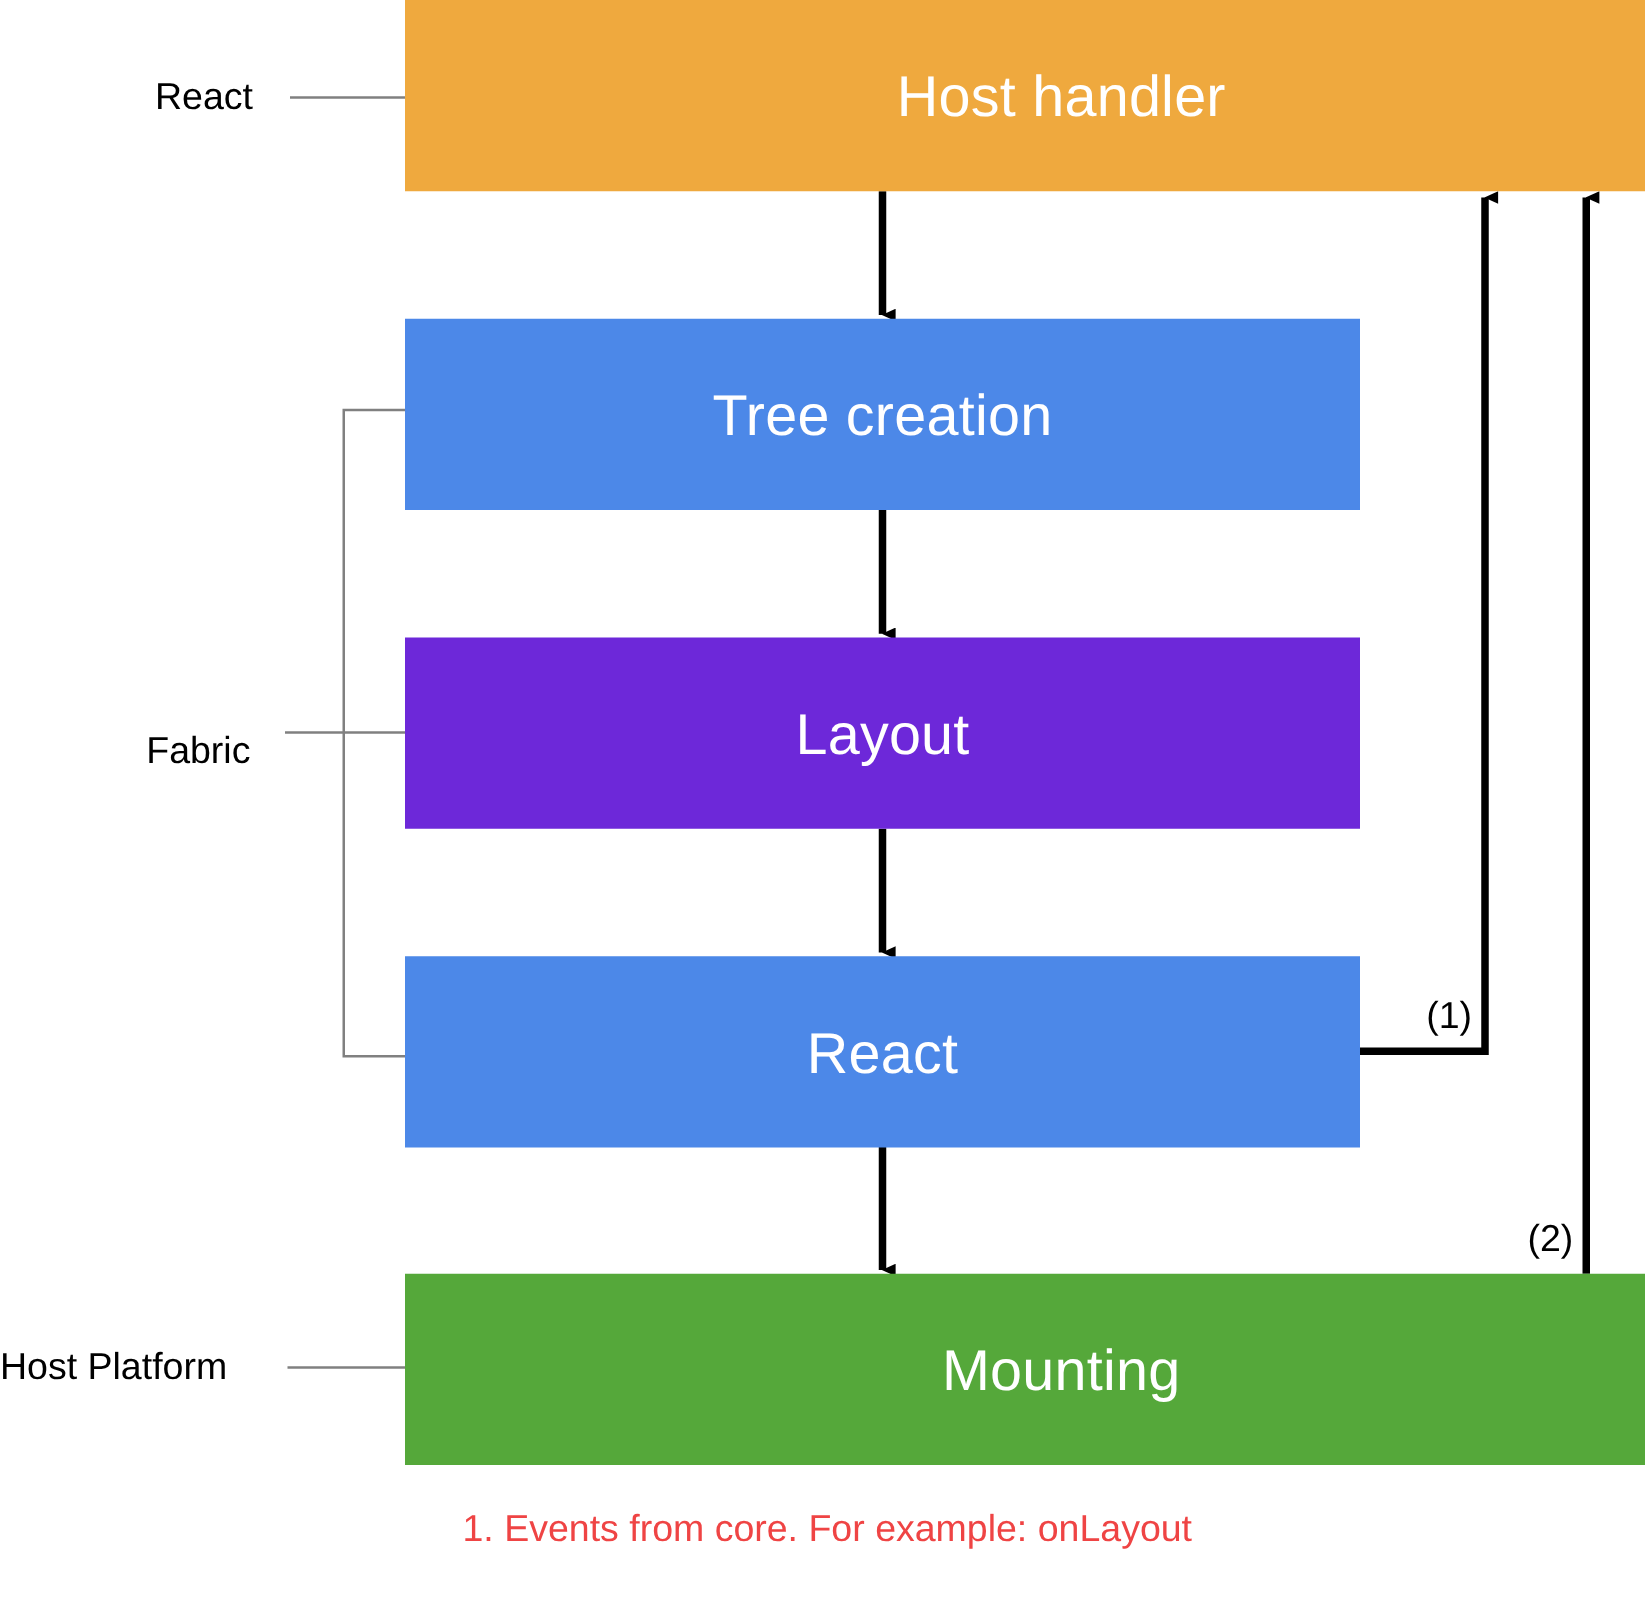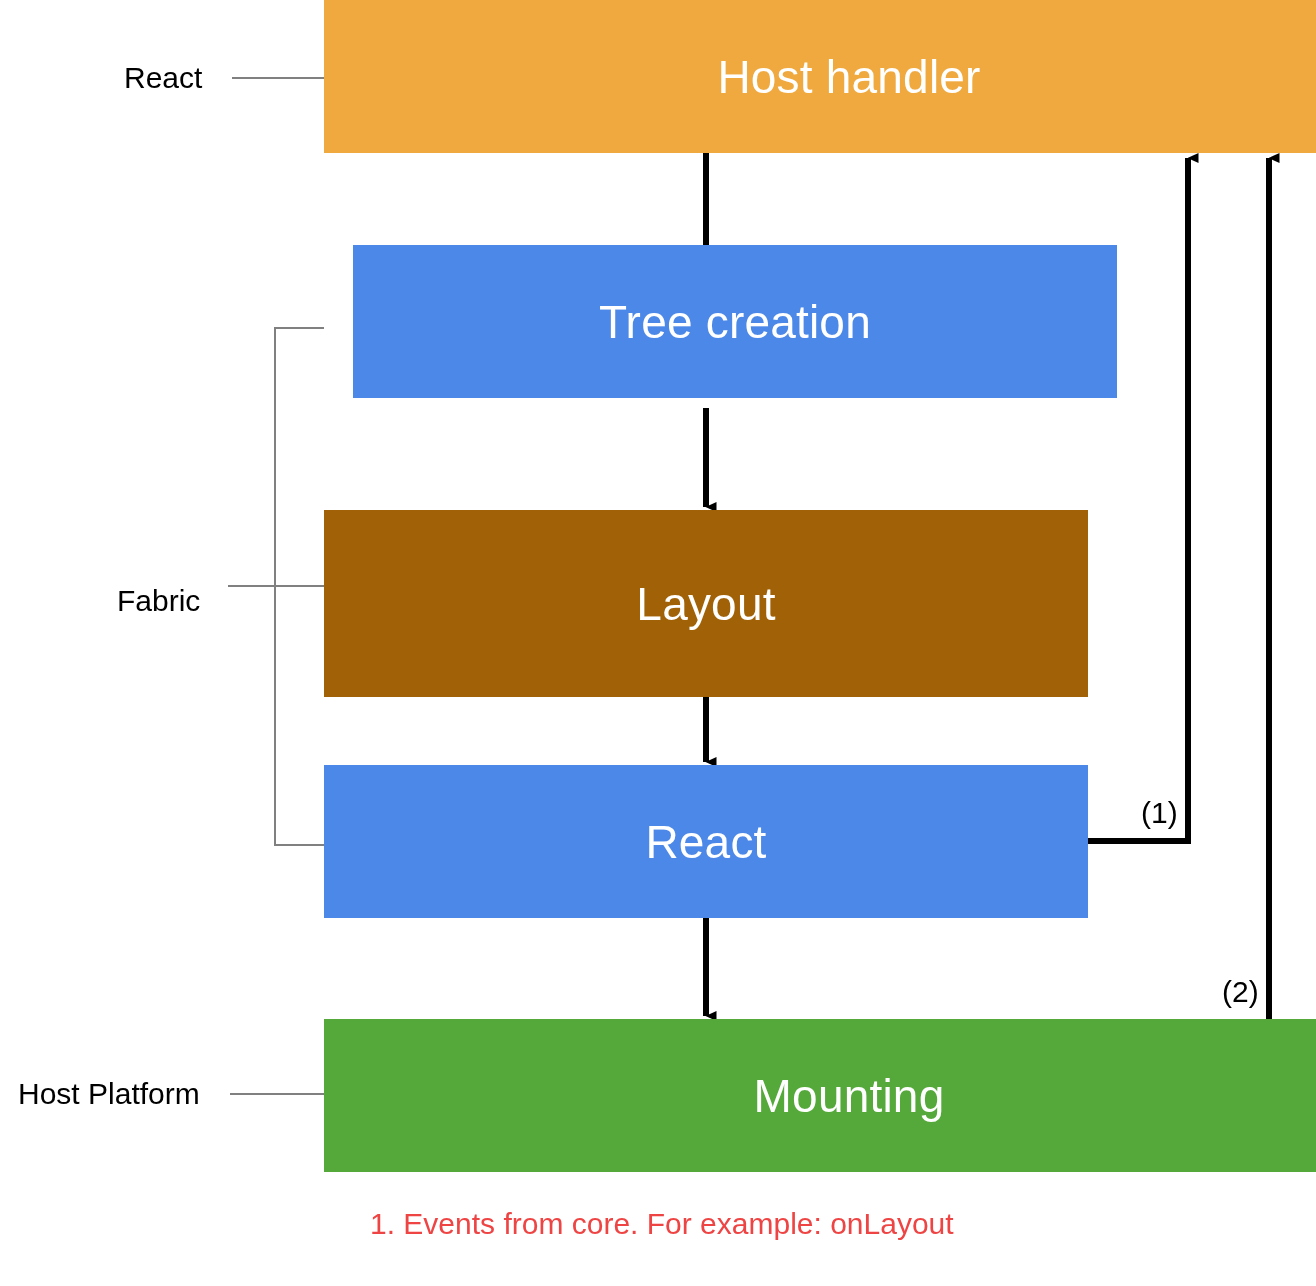--- a/index.html
+++ b/index.html
@@ -100,41 +100,41 @@
 
     <path d="M1088,841 L1188,841 L1188,158" fill="none" stroke="#000000" stroke-width="6" marker-end="url(#arrow-up)"></path>
 
     <line x1="1269" y1="1019" x2="1269" y2="158" stroke="#000000" stroke-width="6" marker-end="url(#arrow-up)"></line>
   </svg>
 
   <div class="node-box" style="left:324px; top:0px; width:1050px; height:153px; background:#efa93e; font-size:46px;">
     <span class="node-label">Host handler</span>
   </div>
 
-  <div class="node-box" style="left:324px; top:245px; width:764px; height:153px; background:#4c88e8; font-size:46px;margin-left:29px;">
+  <div class="node-box" style="left:324px; top:255px; width:764px; height:153px; background:#4c88e8; font-size:46px;">
     <span class="node-label">Tree creation</span>
   </div>
 
-  <div class="node-box" style="left:324px; top:510px; width:764px; height:187px; background:#a16207; font-size:46px;">
+  <div class="node-box" style="left:324px; top:510px; width:764px; height:153px; background:#6d28d9; font-size:46px;">
     <span class="node-label">Layout</span>
   </div>
 
   <div class="node-box" style="left:324px; top:765px; width:764px; height:153px; background:#4c88e8; font-size:46px;">
     <span class="node-label">React</span>
   </div>
 
   <div class="node-box" style="left:324px; top:1019px; width:1050px; height:153px; background:#55a83a; font-size:46px;">
     <span class="node-label">Mounting</span>
   </div>
 
   <div class="side-label" style="left:124px; top:63px;">React</div>
 
   <div class="side-label" style="left:117px; top:586px;text-align:right;">Fabric</div>
 
-  <div class="side-label" style="left:18px; top:1079px;">Host Platform</div>
+  <div class="side-label" style="left:0; top:1079px;">Host Platform</div>
 
   <div class="edge-label" style="left:1141px; top:798px;">(1)</div>
 
   <div class="edge-label" style="left:1222px; top:977px;">(2)</div>
 
   <div class="legend">
     <span class="legend-line">1. Events from core. For example: onLayout</span>
   </div>
 
 </div>

